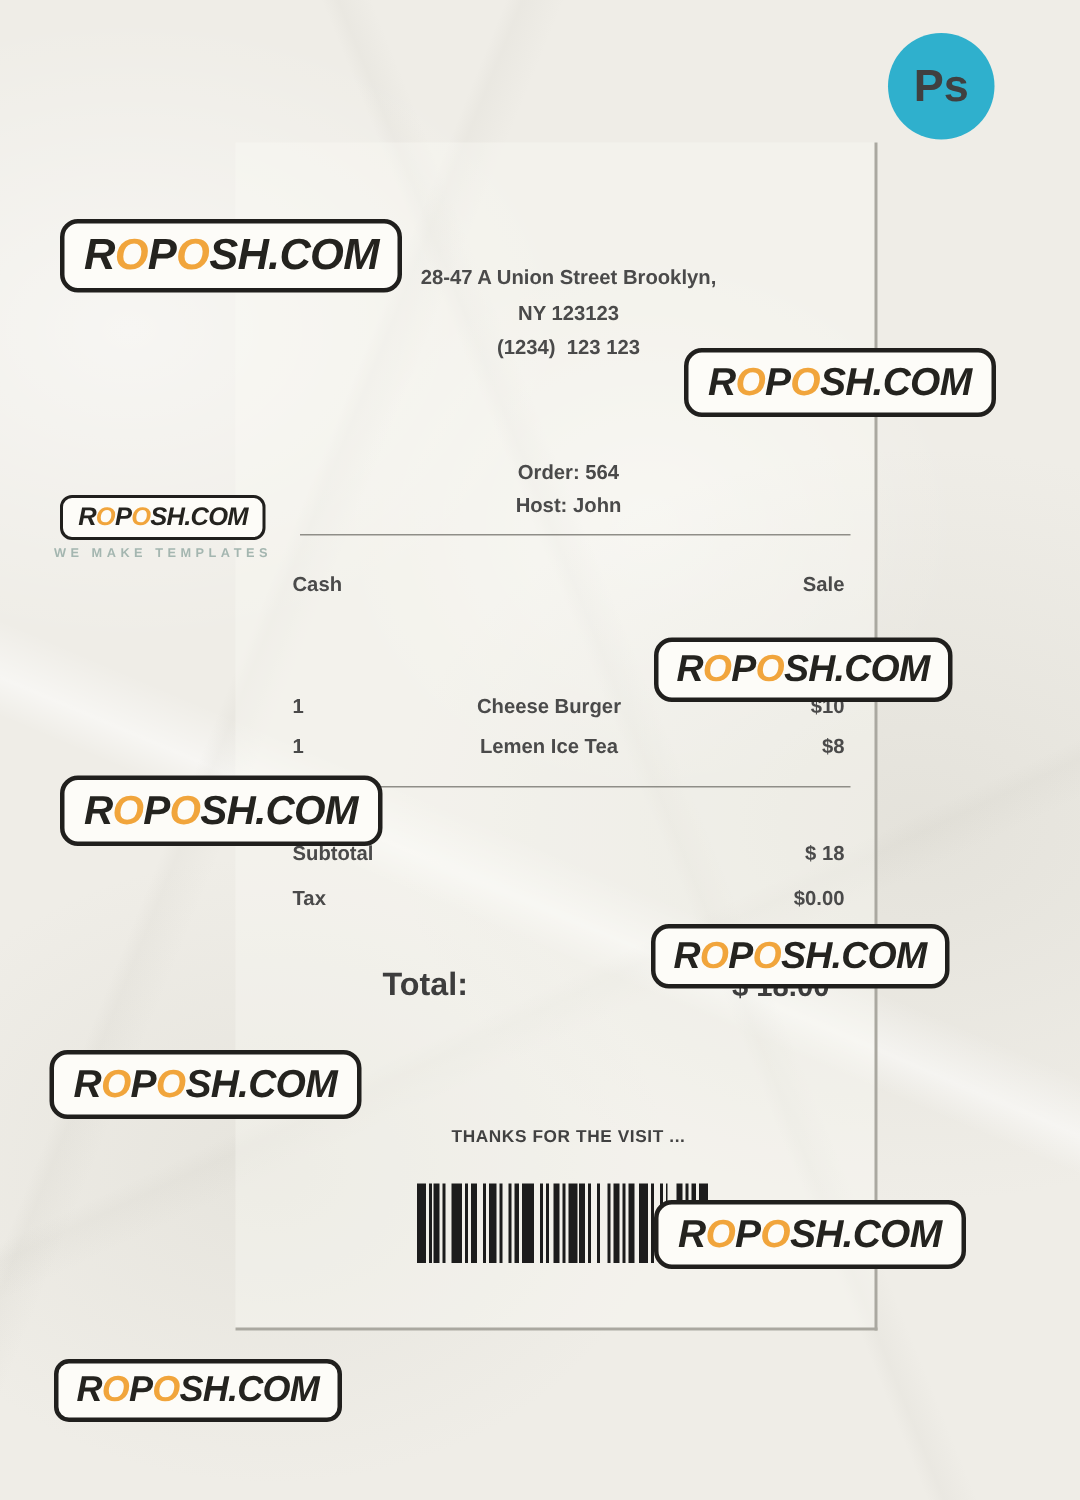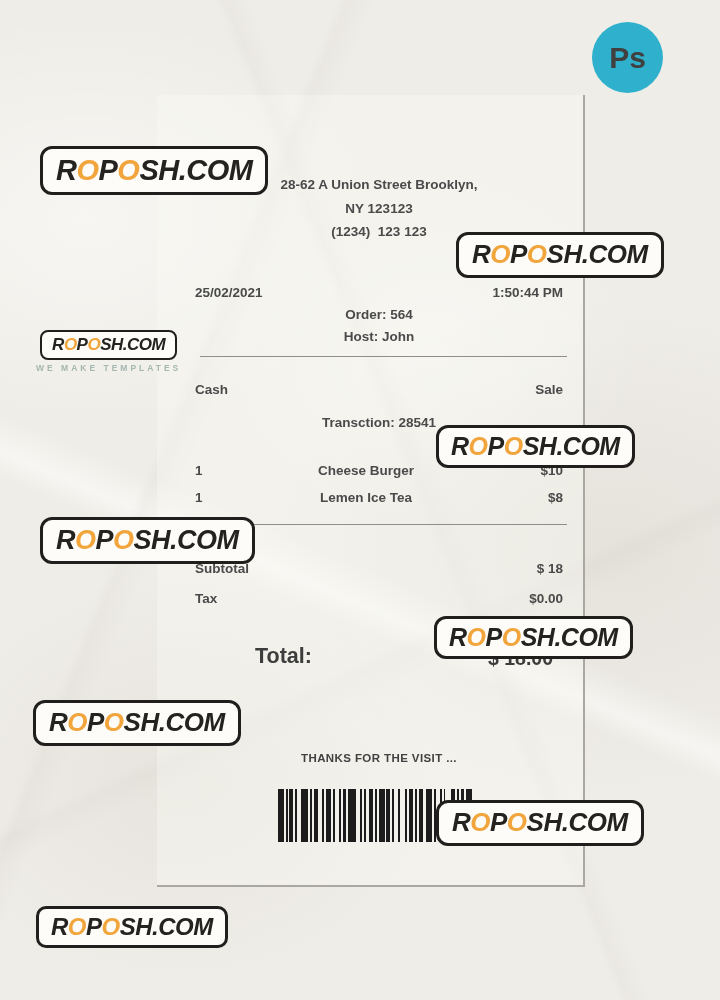--- a/index.html
+++ b/index.html
@@ -77,38 +77,33 @@
     background:#2fb0cd;color:#404040;display:flex;align-items:center;justify-content:center;
     font-size:30px;font-weight:700;z-index:6;
   }
 </style>
 </head>
 <body>
 
 <div class="texture"></div>
 
 <div class="receipt">
-  <div class="abs c bodytxt addr1">28-62 A Union Street Brooklyn,</div>
+  <div class="abs c bodytxt addr1">28-47 A Union Street Brooklyn,</div>
   <div class="abs c bodytxt addr2">NY 123123</div>
   <div class="abs c bodytxt phone">(1234)  123 123</div>
 
-  <div class="abs bodytxt dt-row">
-    <span>25/02/2021</span>
-    <span>1:50:44 PM</span>
-  </div>
   <div class="abs c bodytxt order">Order: 564</div>
   <div class="abs c bodytxt host">Host: John</div>
 
   <div class="divider div1"></div>
 
   <div class="abs bodytxt pay-row">
     <span>Cash</span>
     <span>Sale</span>
   </div>
-  <div class="abs c bodytxt trans">Transction: 28541</div>
 
   <div class="abs bodytxt item-row item1">
     <span class="qty">1</span>
     <span class="iname">Cheese Burger</span>
     <span class="iprice">$10</span>
   </div>
   <div class="abs bodytxt item-row item2">
     <span class="qty">1</span>
     <span class="iname">Lemen Ice Tea</span>
     <span class="iprice">$8</span>

